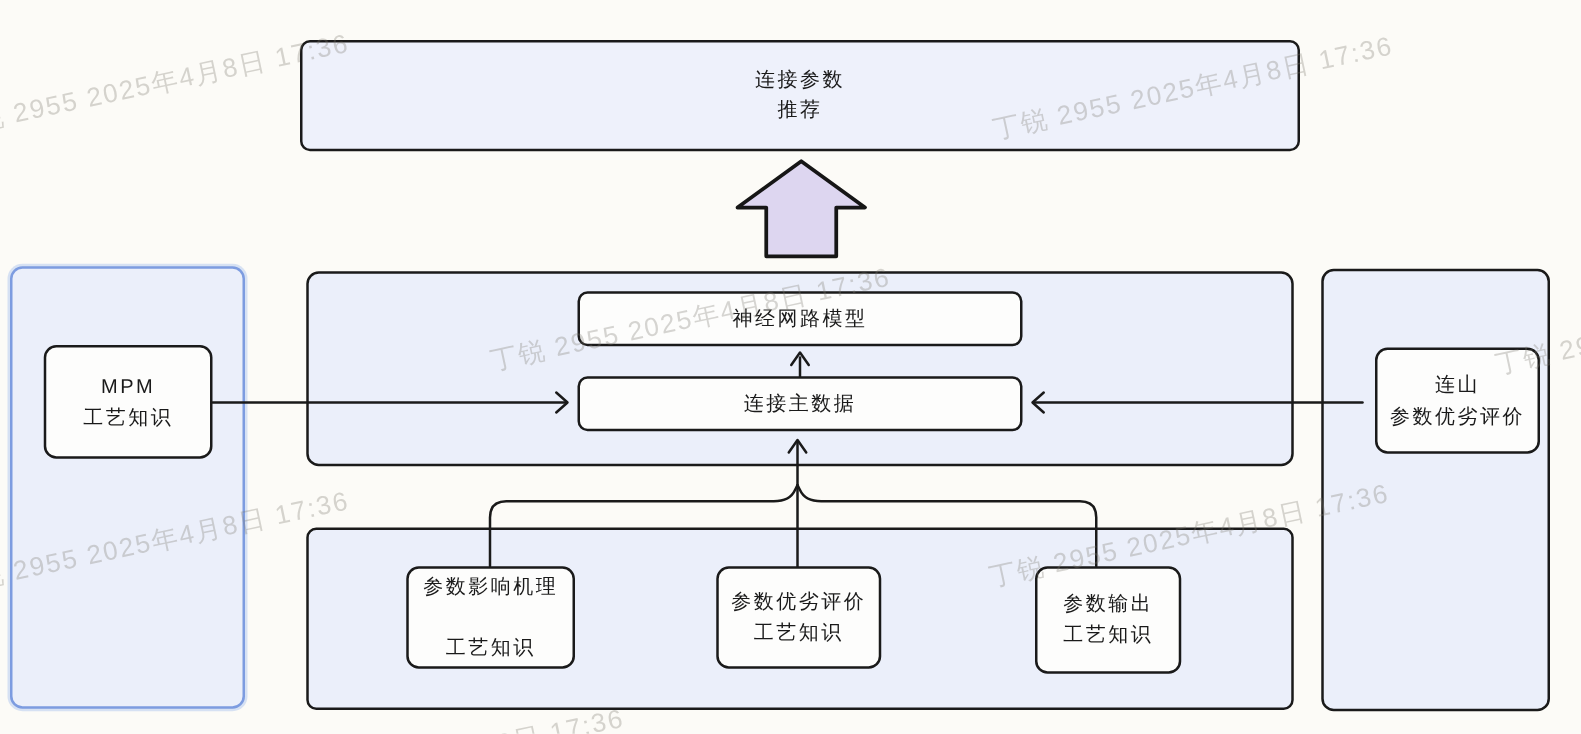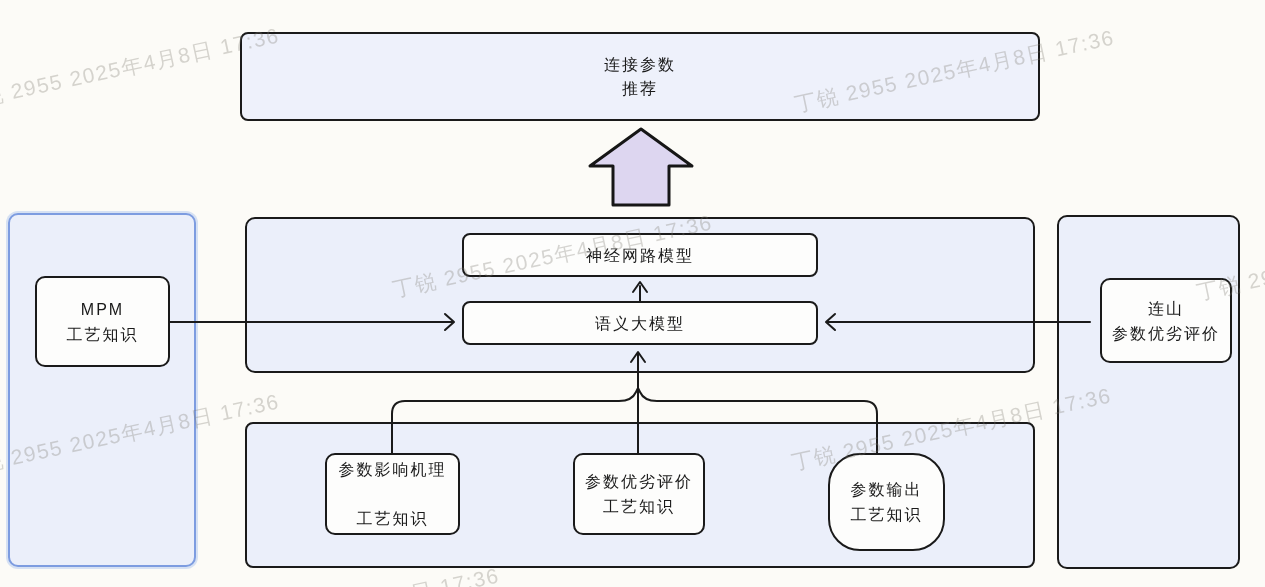--- a/index.html
+++ b/index.html
@@ -39,21 +39,21 @@
   #mpm-panel{left:8px;top:213px;width:188px;height:354px;}
   #lianshan-panel{left:1057px;top:215px;width:183px;height:354px;}
   #middle-panel{left:245px;top:217px;width:790px;height:156px;}
   #bottom-panel{left:245px;top:422px;width:790px;height:146px;border-radius:8px;}
   #neural-node{left:462px;top:233px;width:356px;height:44px;border-radius:8px;text-align:right;}
   #semantic-node{left:462px;top:301px;width:356px;height:44px;border-radius:8px;}
   #mpm-node{left:35px;top:276px;width:135px;height:91px;text-align:center;}
   #lianshan-node{left:1090px;top:278px;width:132px;height:85px;margin-left:10px;}
   #knowledge-node-1{left:325px;top:453px;width:135px;height:82px;gap:24px;}
   #knowledge-node-2{left:573px;top:453px;width:132px;height:82px;align-items:center;}
-  #knowledge-node-3{left:828px;top:453px;width:117px;height:98px;border-radius:32px;}
+  #knowledge-node-3{left:828px;top:453px;width:117px;height:86px;}
 </style>
 </head>
 <body>
 
 <div id="top-node">
   <span class="ln">连接参数</span>
   <span class="ln">推荐</span>
 </div>
 
 <div class="panel blue-border" id="mpm-panel"></div>
@@ -82,21 +82,21 @@
       <path d="M877 453 V414 Q877 401 864 401 H657 Q644 401 640 392 L638 388"></path>
     </g>
   </g>
   <polygon points="641,129 692,166 669,166 669,205 613,205 613,166 590,166" fill="#ddd6f0" stroke="#161616" stroke-width="3" stroke-linejoin="round"></polygon>
 </svg>
 
 <div class="node" id="neural-node">
   <span class="ln">神经网路模型</span>
 </div>
 <div class="node" id="semantic-node">
-  <span class="ln">语义大模型</span>
+  <span class="ln">连接主数据</span>
 </div>
 <div class="node" id="mpm-node">
   <span class="ln">MPM</span>
   <span class="ln">工艺知识</span>
 </div>
 <div class="node" id="lianshan-node">
   <span class="ln">连山</span>
   <span class="ln">参数优劣评价</span>
 </div>
 <div class="node" id="knowledge-node-1">

